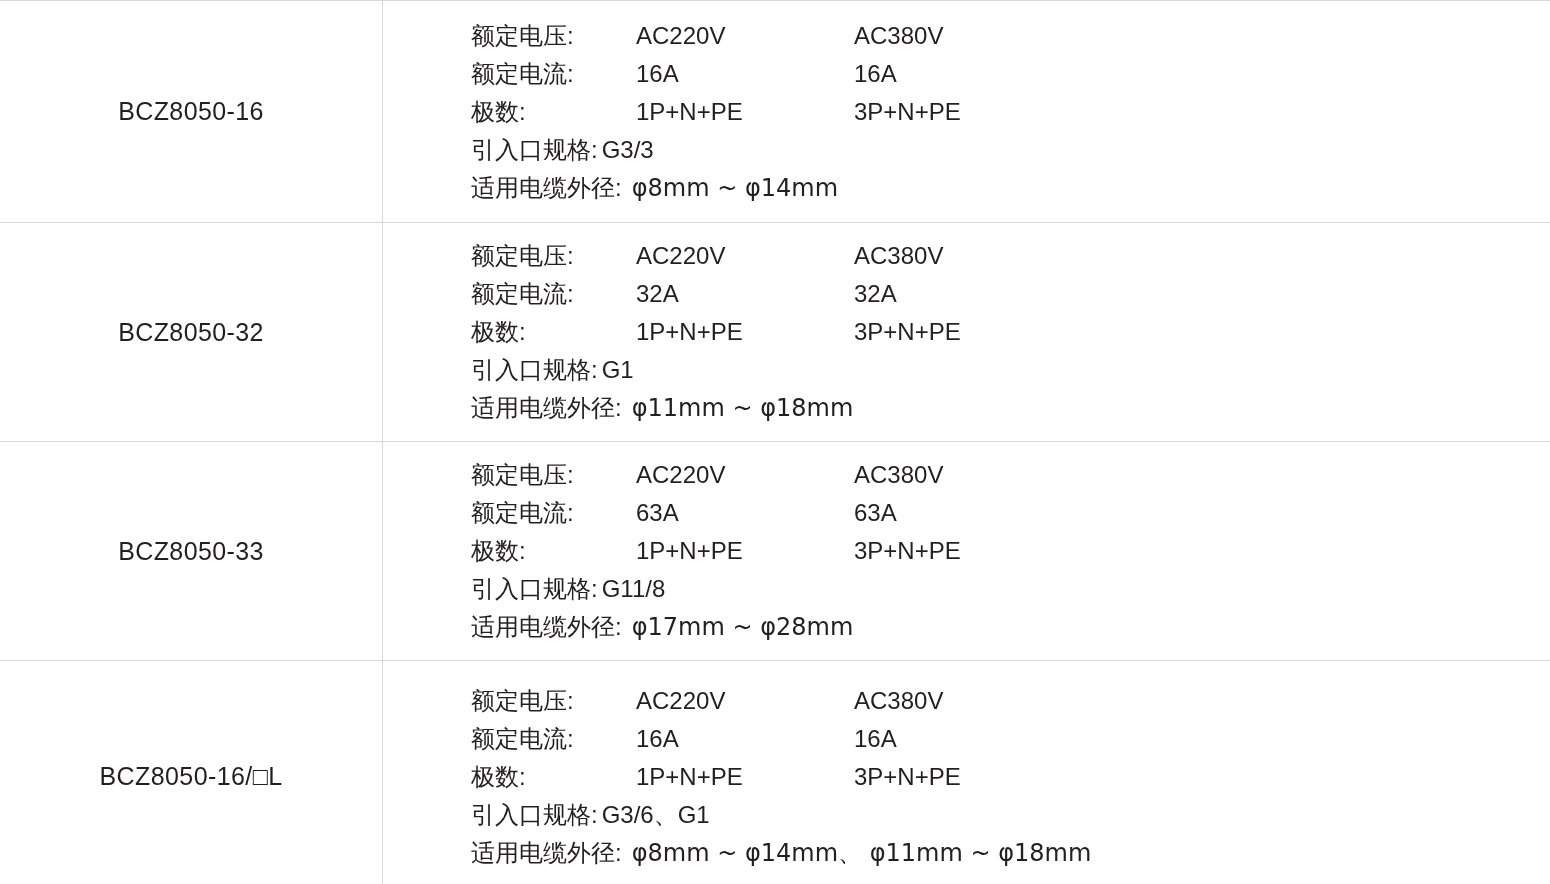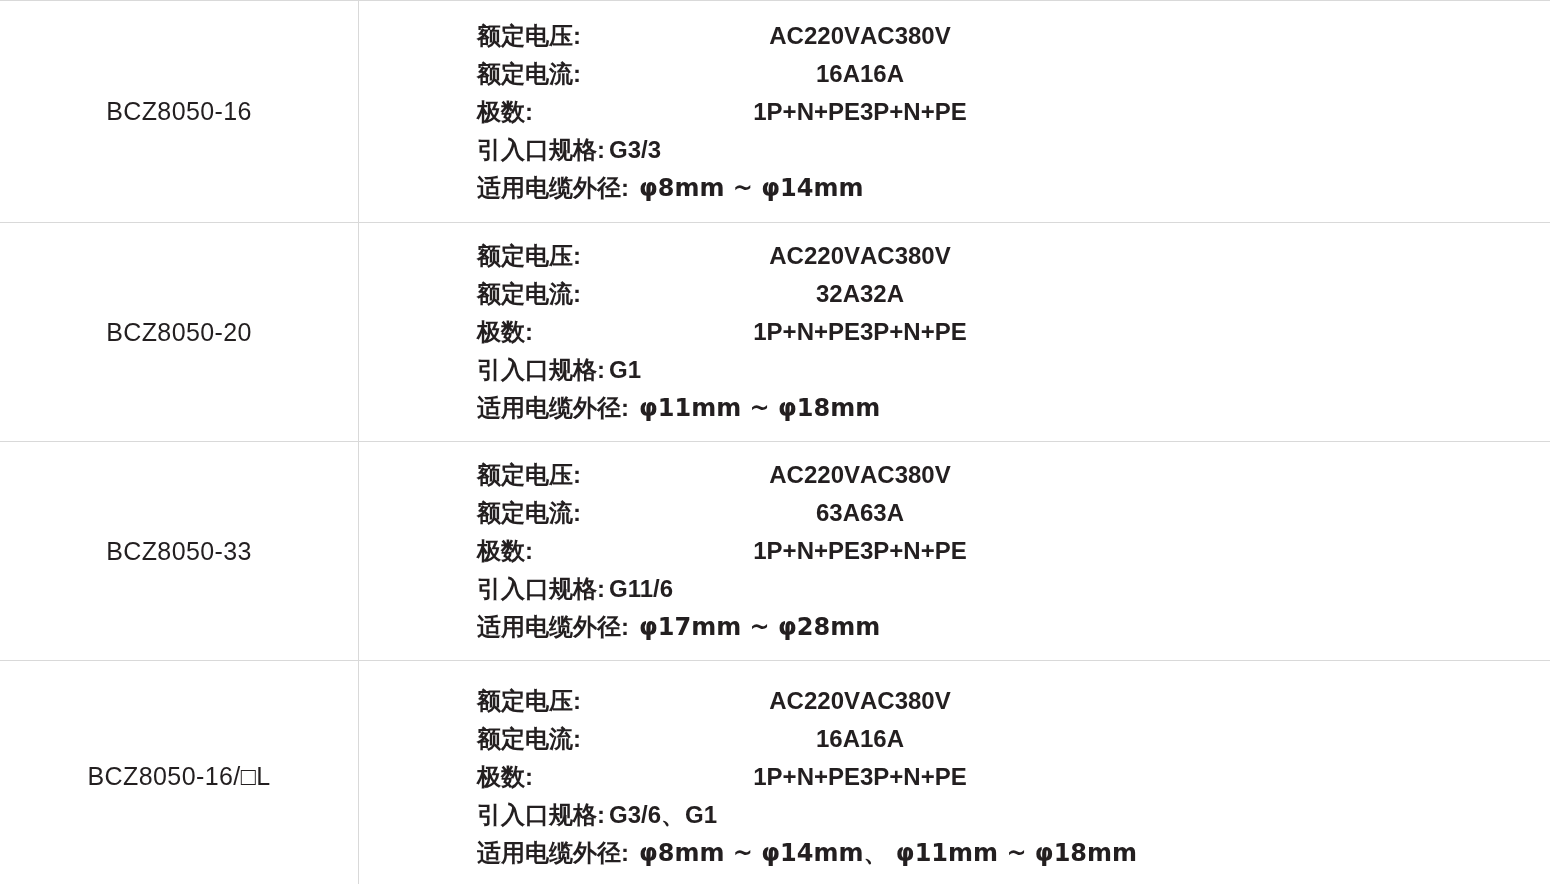--- a/index.html
+++ b/index.html
@@ -26,26 +26,25 @@
   .spec-table tr:first-child {
     border-top: 1px solid #d9d9d9;
   }
   .col-model {
     width: 358px;
     text-align: center;
     vertical-align: middle;
     font-size: 25px;
     letter-spacing: 0.4px;
     border-right: 1px solid #d9d9d9;
-    padding: 0;
+    padding: 12px;
   }
   .col-spec {
     vertical-align: middle;
-    padding: 14px 0 14px 118px;
-    font-weight: bold;
+    padding: 14px 0 14px 88px;
   }
   .row-h1 { height: 222px; }
   .row-h2 { height: 206px; }
   .row-h3 { height: 212px; }
   .row-h4 { height: 232px; }
 
   .spec-line {
     display: flex;
     align-items: baseline;
     font-size: 24px;
@@ -54,21 +53,21 @@
   }
   .spec-label {
     display: inline-block;
   }
   .lbl-w {
     width: 165px;
   }
   .val-a {
     display: inline-block;
     width: 218px;
-    text-align: right;
+    text-align: left;
   }
   .val-b {
     display: inline-block;
     width: 215px;
     text-align: left;
   }
   .inline-val {
     display: inline-block;
     padding-left: 4px;
   }
@@ -108,21 +107,21 @@
           <span class="inline-val">G3/3</span>
         </div>
         <div class="spec-line">
           <span class="spec-label">适用电缆外径:</span>
           <span class="cable-val phi">φ8mm ~ φ14mm</span>
         </div>
       </td>
     </tr>
 
     <tr class="row-h2">
-      <td class="col-model">BCZ8050-20</td>
+      <td class="col-model">BCZ8050-32</td>
       <td class="col-spec">
         <div class="spec-line">
           <span class="spec-label lbl-w">额定电压:</span>
           <span class="val-a">AC220V</span>
           <span class="val-b">AC380V</span>
         </div>
         <div class="spec-line">
           <span class="spec-label lbl-w">额定电流:</span>
           <span class="val-a">32A</span>
           <span class="val-b">32A</span>
@@ -156,21 +155,21 @@
           <span class="val-a">63A</span>
           <span class="val-b">63A</span>
         </div>
         <div class="spec-line">
           <span class="spec-label lbl-w">极数:</span>
           <span class="val-a">1P+N+PE</span>
           <span class="val-b">3P+N+PE</span>
         </div>
         <div class="spec-line">
           <span class="spec-label">引入口规格:</span>
-          <span class="inline-val">G11/6</span>
+          <span class="inline-val">G11/8</span>
         </div>
         <div class="spec-line">
           <span class="spec-label">适用电缆外径:</span>
           <span class="cable-val phi">φ17mm ~ φ28mm</span>
         </div>
       </td>
     </tr>
 
     <tr class="row-h4">
       <td class="col-model">BCZ8050-16/□L</td>

